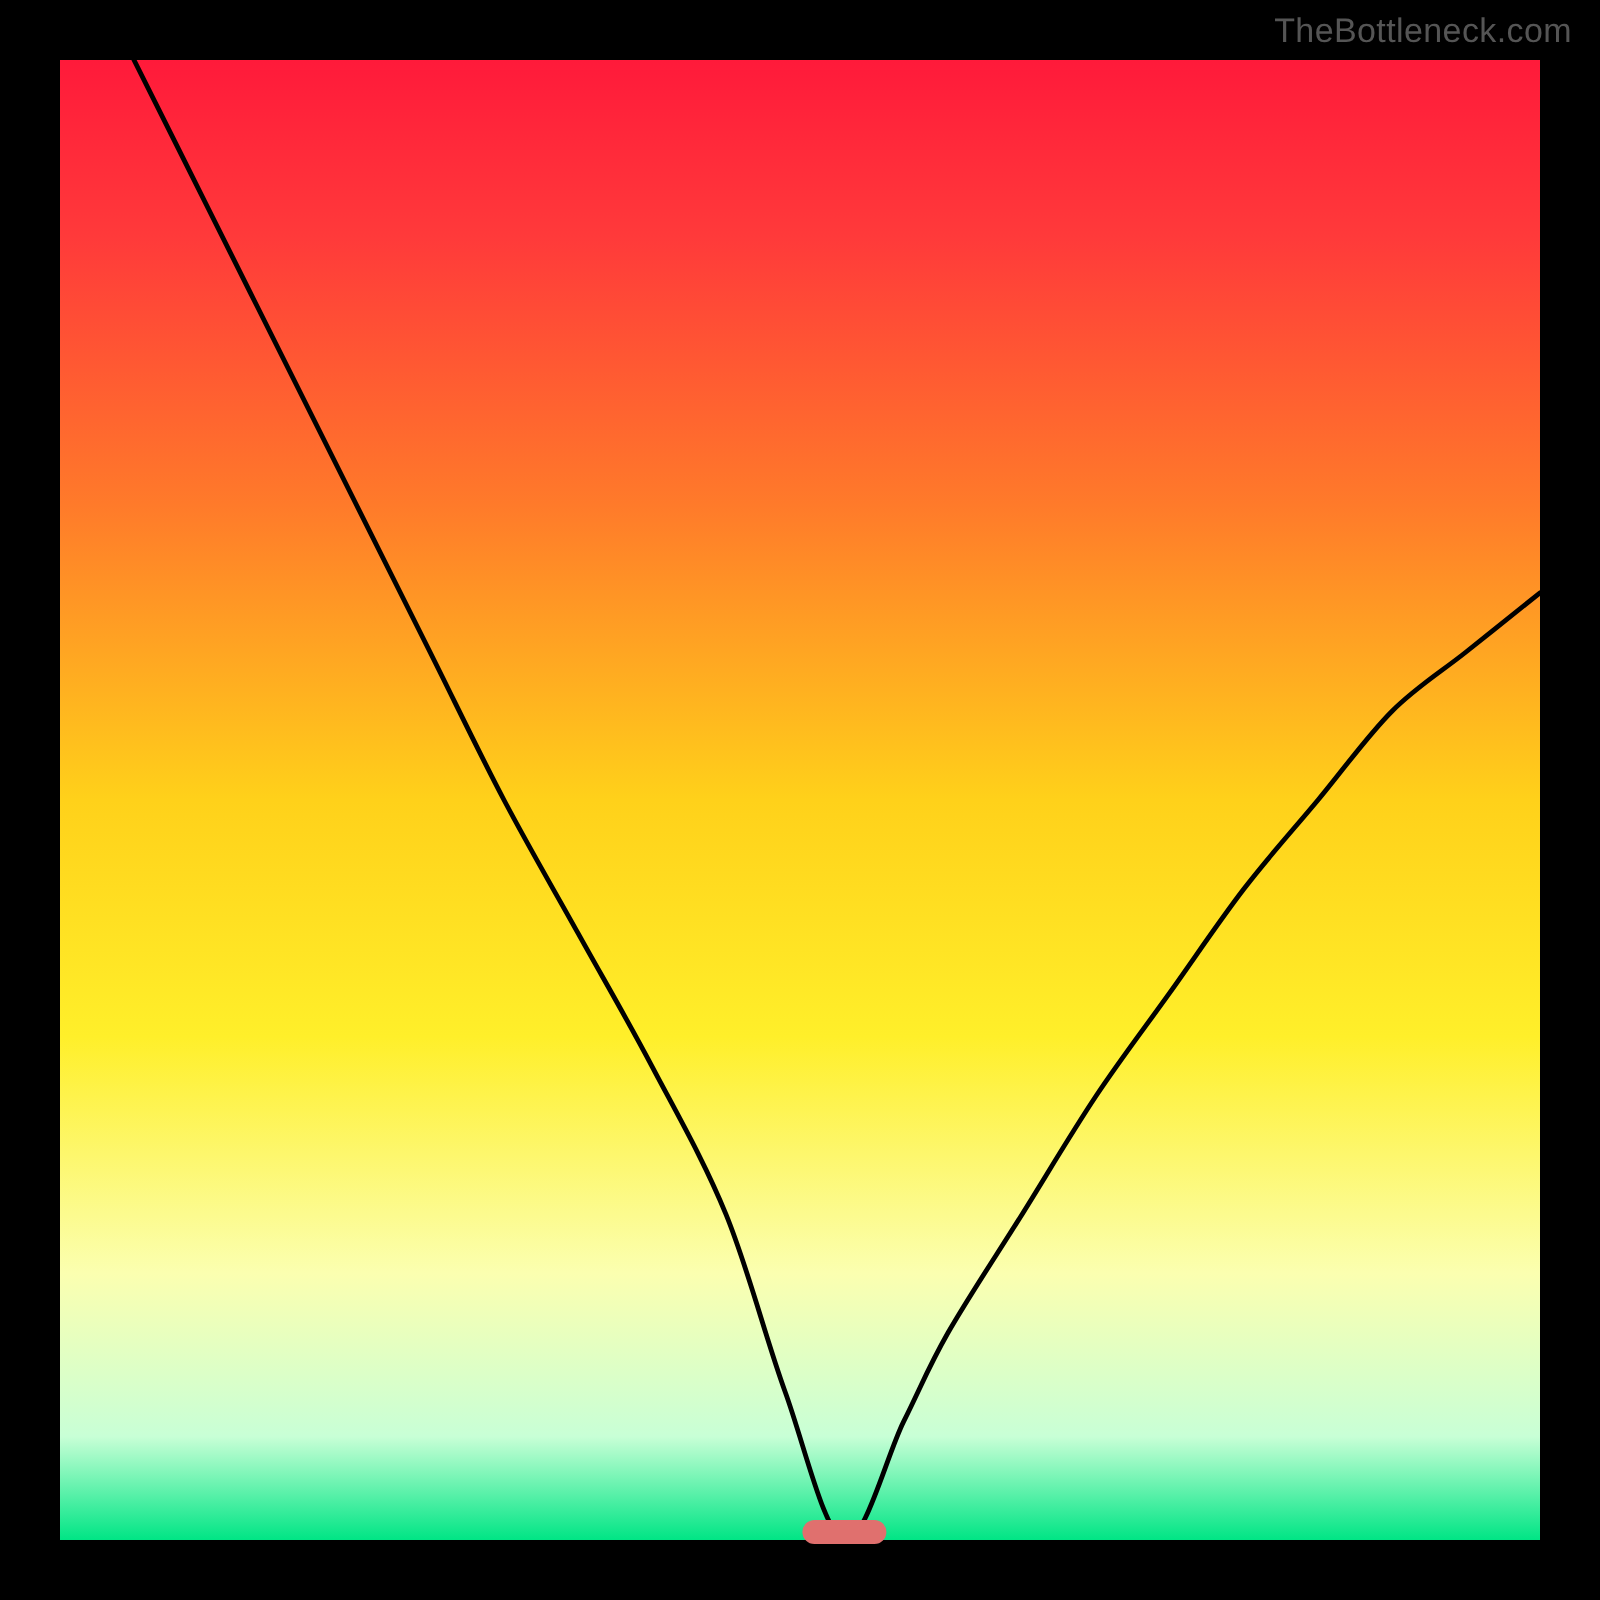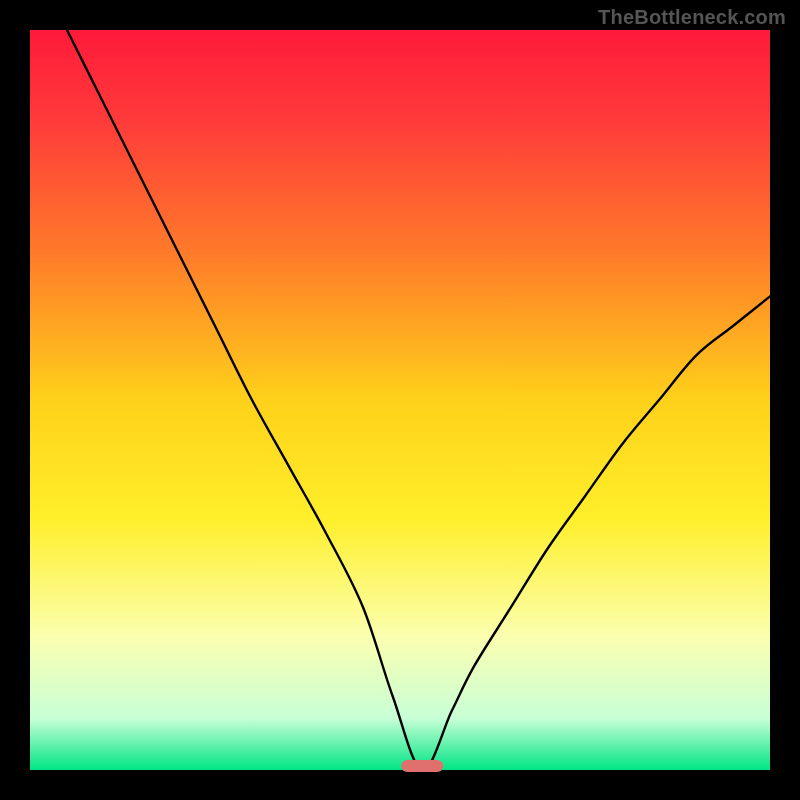--- a/index.html
+++ b/index.html
@@ -17,22 +17,22 @@
     height: 800px;
   }
   svg {
     display: block;
   }
   .watermark {
     position: absolute;
     top: 6px;
     right: 14px;
     color: #555;
-    font-size: 20px;
-    font-weight: 700;
+    font-size: 17px;
+    font-weight: 400;
     letter-spacing: 0.2px;
     user-select: none;
     text-align: center;
   }
 </style>
 </head>
 <body>
 
 <div class="canvas-wrap">
 

